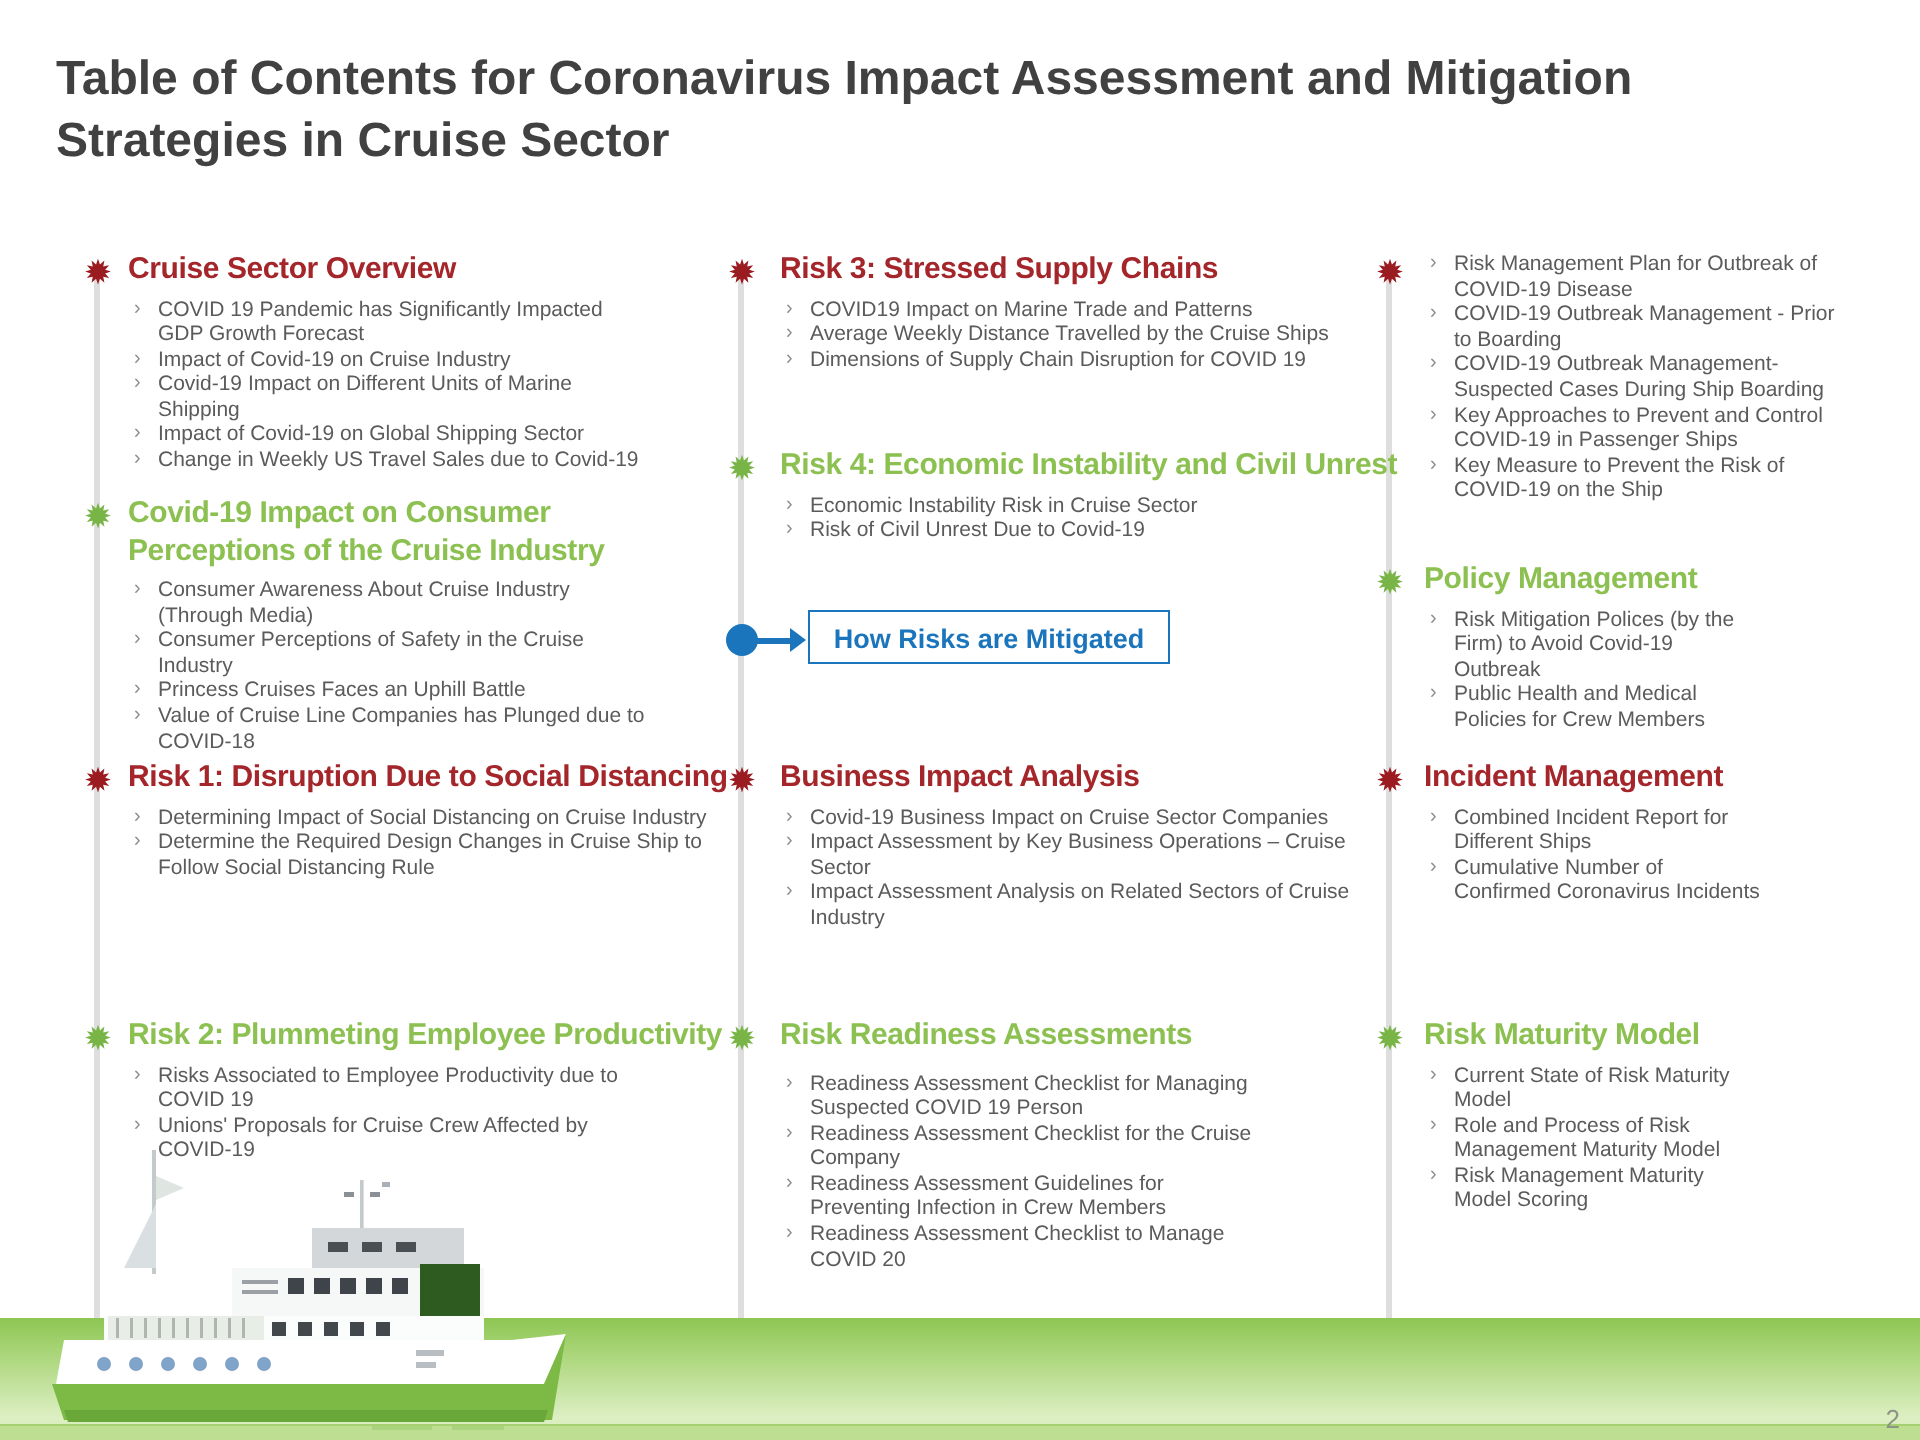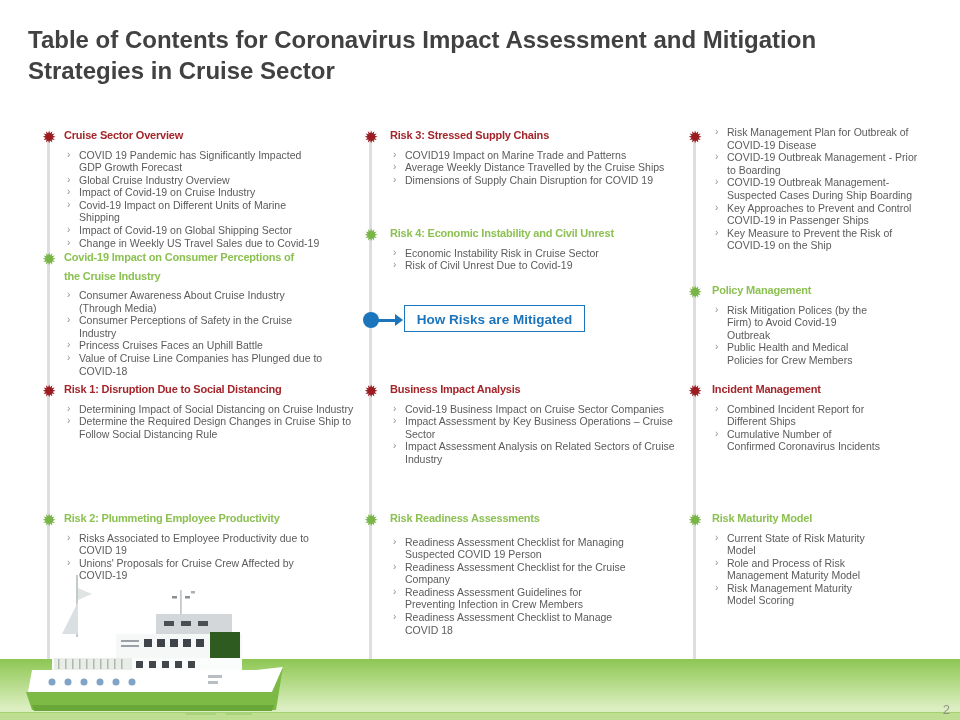--- a/index.html
+++ b/index.html
@@ -6,21 +6,21 @@
   .slide{position:relative;width:960px;height:720px;background:#ffffff;overflow:hidden;
          font-family:"Liberation Sans",sans-serif;}
   .title{position:absolute;left:28px;top:24px;width:915px;margin:0;
          font-size:24px;line-height:31px;font-weight:bold;color:#414141;letter-spacing:0px;}
   .vline{position:absolute;width:3px;background:#dedede;z-index:1;}
   .marker{position:absolute;width:18px;height:18px;display:flex;align-items:center;justify-content:center;
           font-size:17px;line-height:18px;z-index:2;font-family:"DejaVu Sans",sans-serif;}
   .marker.red{color:#9a1b20;}
   .marker.green{color:#79b447;}
   .section{position:absolute;z-index:2;}
-  .section h3{margin:0 0 4px 0;font-size:11px;line-height:18.5px;font-weight:bold;letter-spacing:-0.2px;}
+  .section h3{margin:0 0 4px 0;font-size:15px;line-height:18.5px;font-weight:bold;letter-spacing:-0.2px;}
   .section h3.red{color:#a4262b;}
   .section h3.green{color:#8cc152;}
   .section ul{list-style:none;margin:0;padding:0;}
   .section li{position:relative;padding-left:15px;font-size:10.5px;line-height:12.6px;color:#5b5b5b;}
   .section li::before{content:"\203A";position:absolute;left:3px;top:0;color:#8f8f8f;font-size:10px;}
   .mit-dot{position:absolute;left:363px;top:312px;width:16px;height:16px;border-radius:50%;
            background:#1b75bc;z-index:3;}
   .mit-line{position:absolute;left:378px;top:319px;width:19px;height:2.5px;background:#1b75bc;z-index:3;}
   .mit-head{position:absolute;left:395px;top:314px;width:0;height:0;z-index:3;
             border-top:6px solid transparent;border-bottom:6px solid transparent;border-left:8px solid #1b75bc;}
@@ -57,21 +57,20 @@
 
   <div class="marker red" style="left:686px;top:128px;">✹</div>
   <div class="marker green" style="left:686px;top:283px;">✹</div>
   <div class="marker red" style="left:686px;top:382px;">✹</div>
   <div class="marker green" style="left:686px;top:511px;">✹</div>
 
   <div class="section" style="left:64px;top:126px;width:296px;">
     <h3 class="red">Cruise Sector Overview</h3>
     <ul style="max-width:256px;">
       <li>COVID 19 Pandemic has Significantly Impacted GDP Growth Forecast</li>
-      <li>Global Cruise Industry Overview</li>
       <li>Impact of Covid-19 on Cruise Industry</li>
       <li>Covid-19 Impact on Different Units of Marine Shipping</li>
       <li>Impact of Covid-19 on Global Shipping Sector</li>
       <li>Change in Weekly US Travel Sales due to Covid-19</li>
     </ul>
   </div>
 
   <div class="section" style="left:64px;top:248px;width:296px;">
     <h3 class="green" style="max-width:246px;">Covid-19 Impact on Consumer Perceptions of the Cruise Industry</h3>
     <ul style="max-width:262px;">
@@ -128,21 +127,21 @@
       <li>Impact Assessment Analysis on Related Sectors of Cruise Industry</li>
     </ul>
   </div>
 
   <div class="section" style="left:390px;top:509px;width:312px;">
     <h3 class="green">Risk Readiness Assessments</h3>
     <ul style="max-width:238px;margin-top:8px;">
       <li>Readiness Assessment Checklist for Managing Suspected COVID 19 Person</li>
       <li>Readiness Assessment Checklist for the Cruise Company</li>
       <li>Readiness Assessment Guidelines for Preventing Infection in Crew Members</li>
-      <li>Readiness Assessment Checklist to Manage COVID 18</li>
+      <li>Readiness Assessment Checklist to Manage COVID 20</li>
     </ul>
   </div>
 
   <div class="section" style="left:712px;top:126px;width:240px;">
     <ul style="max-width:212px;">
       <li>Risk Management Plan for Outbreak of COVID-19 Disease</li>
       <li>COVID-19 Outbreak Management - Prior to Boarding</li>
       <li>COVID-19 Outbreak Management-Suspected Cases During Ship Boarding</li>
       <li>Key Approaches to Prevent and Control COVID-19 in Passenger Ships</li>
       <li>Key Measure to Prevent the Risk of COVID-19 on the Ship</li>

